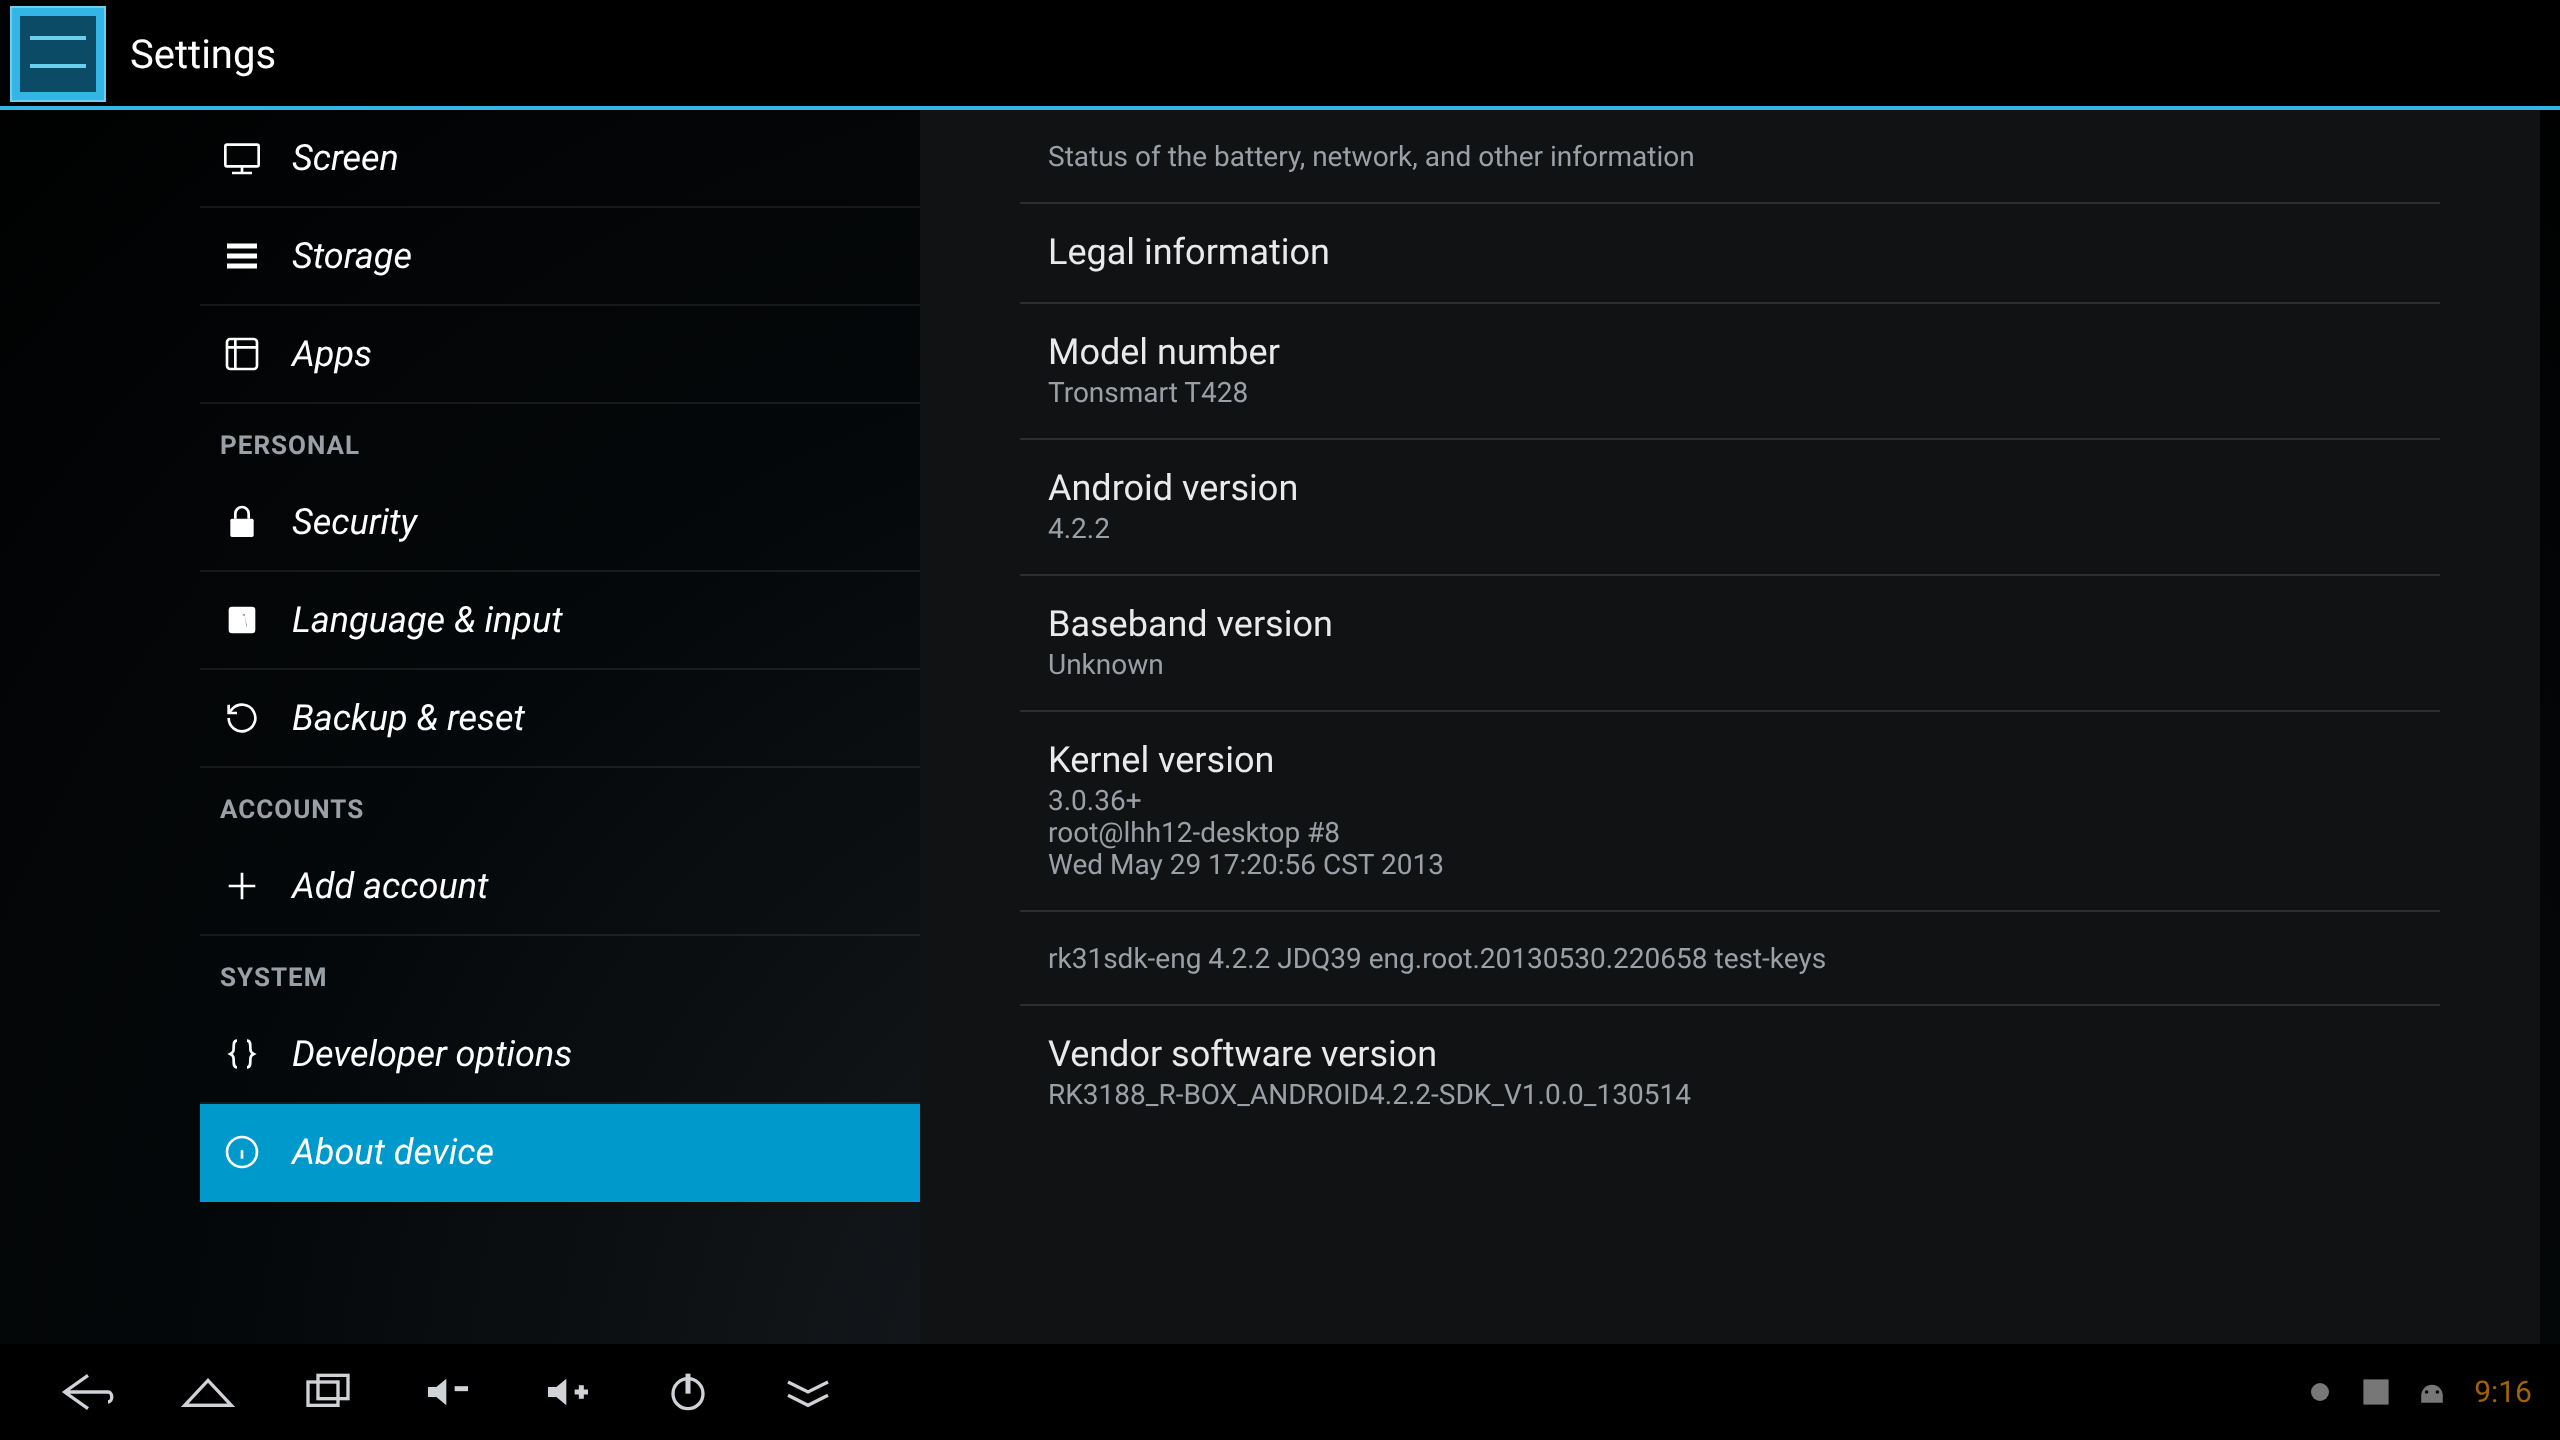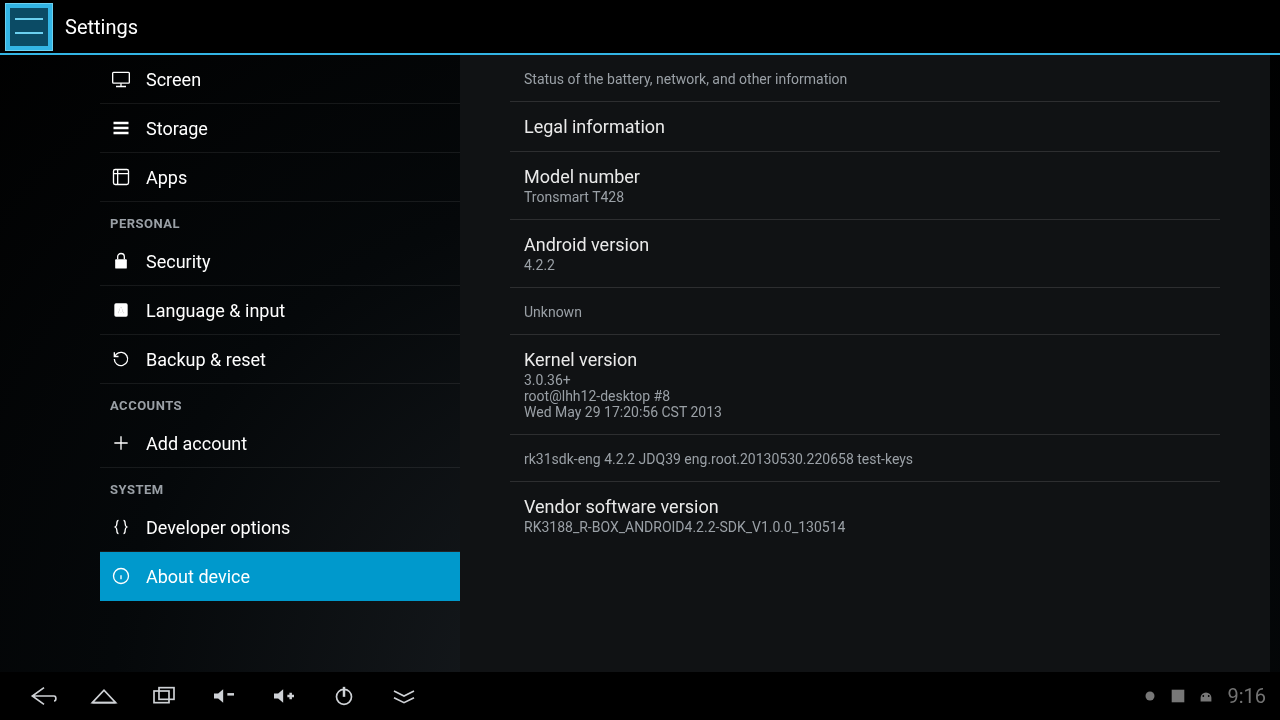--- a/index.html
+++ b/index.html
@@ -64,20 +64,21 @@
     font-size: 13px; font-weight: 700; letter-spacing: 0.5px;
     color: #9aa0a6;
     padding: 14px 10px 6px 10px;
   }
   .nav-item {
     display: flex; align-items: center;
     height: 49px;
     border-bottom: 1px solid rgba(255,255,255,0.08);
     padding-left: 10px;
     cursor: pointer;
+    font-style: italic;
   }
   .nav-item.selected {
     background: #0099cc;
     border-bottom-color: transparent;
   }
   .nav-item .icon {
     width: 22px; height: 22px; margin-right: 14px;
     display: inline-flex; align-items: center; justify-content: center;
     flex-shrink: 0;
   }
@@ -106,21 +107,21 @@
     display: inline-flex; align-items: center; justify-content: center;
     cursor: pointer; color: #cfd2d6;
   }
   .nav-btn svg { width: 30px; height: 28px; stroke: #cfd2d6; fill: none; stroke-width: 2; }
   .status-icon {
     width: 22px; height: 22px; margin-left: 6px;
     display: inline-flex; align-items: center; justify-content: center;
     color: #777;
   }
   .status-icon svg { width: 18px; height: 18px; fill: #777; }
-  .clock { color: #737373; font-size: 20px; margin-left: 10px; }
+  .clock { color: #a16207; font-size: 15px; margin-left: 10px; }
 </style>
 </head>
 <body>
 
 <div class="app">
 
   <div class="actionbar">
     <div class="app-icon">
       <div class="app-icon-inner"></div>
     </div>
@@ -227,20 +228,21 @@
         </div>
         <div class="detail-item">
           <div class="title">Model number</div>
           <div class="sub">Tronsmart T428</div>
         </div>
         <div class="detail-item">
           <div class="title">Android version</div>
           <div class="sub">4.2.2</div>
         </div>
         <div class="detail-item">
+          <div class="title">Baseband version</div>
           <div class="sub">Unknown</div>
         </div>
         <div class="detail-item">
           <div class="title">Kernel version</div>
           <div class="sub">3.0.36+
 root@lhh12-desktop #8
 Wed May 29 17:20:56 CST 2013</div>
         </div>
         <div class="detail-item">
           <div class="sub">rk31sdk-eng 4.2.2 JDQ39 eng.root.20130530.220658 test-keys</div>

